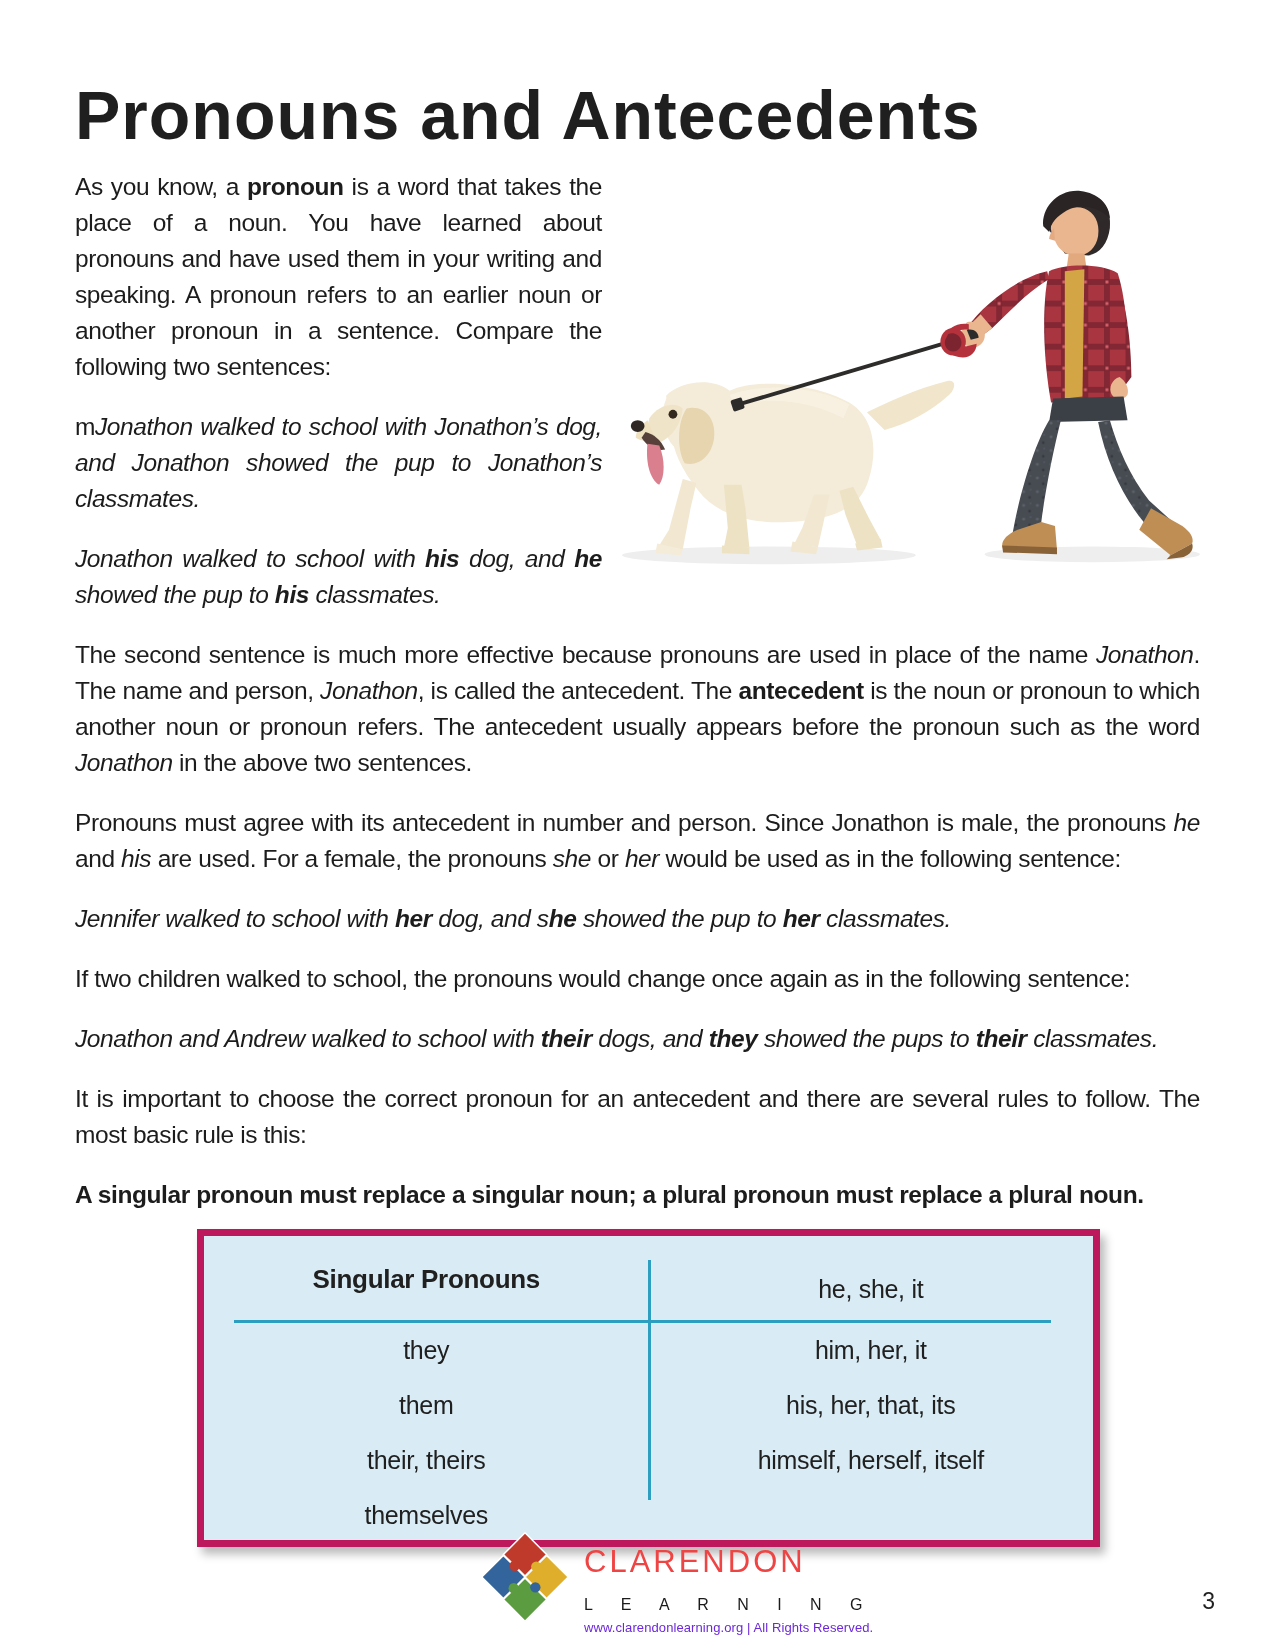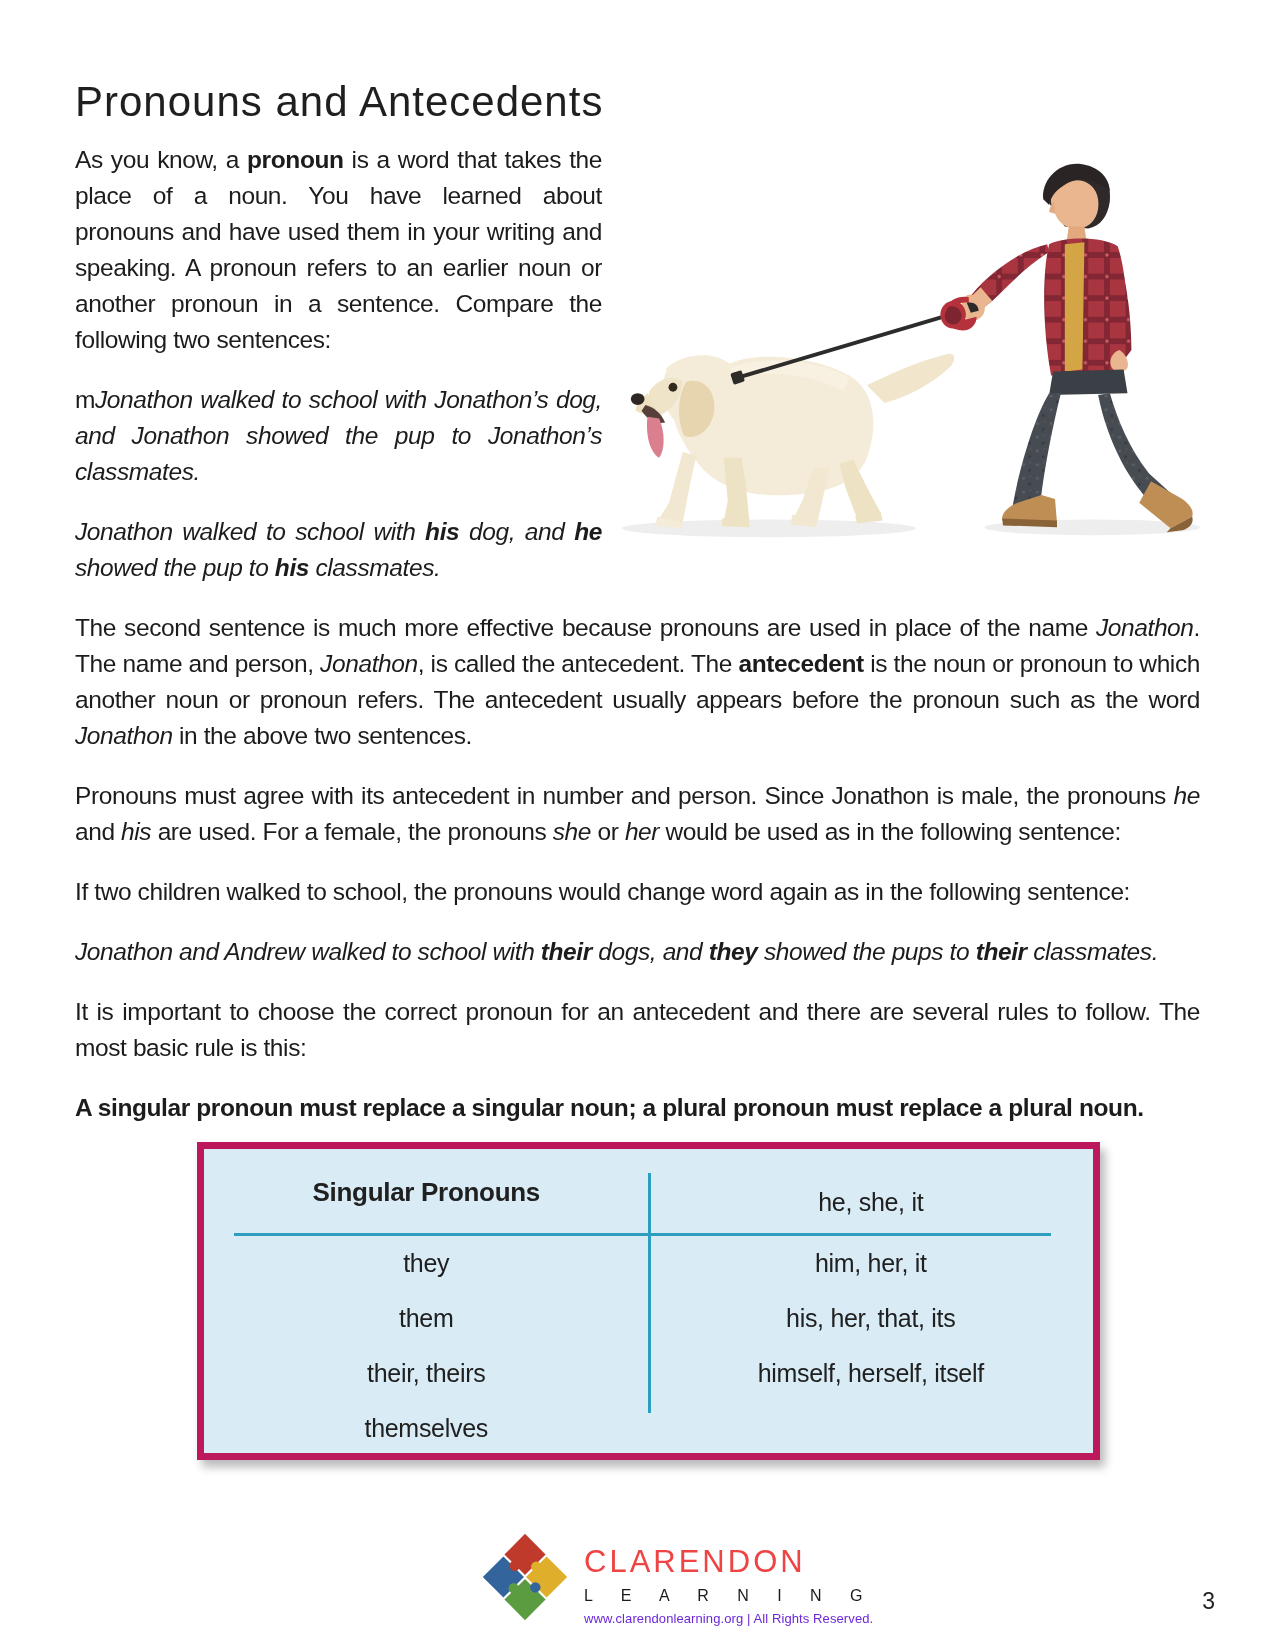--- a/index.html
+++ b/index.html
@@ -3,21 +3,21 @@
 <meta charset="utf-8">
 <style>
   html,body { margin:0; padding:0; background:#ffffff; }
   .page {
     position:relative; width:1275px; height:1650px; background:#ffffff;
     font-family:"Liberation Sans", sans-serif; color:#1c1c1c; overflow:hidden;
   }
   .content { padding:50px 75px 0 75px; }
 
   h1.title {
-    margin:30px 0 18px 0; font-size:42px; font-weight:400; letter-spacing:1px;
+    margin:30px 0 18px 0; font-size:68px; font-weight:700; letter-spacing:1px;
     color:#1f1f1f; line-height:1.05; font-family:"Liberation Sans", sans-serif;
   }
 
   .photo-float { float:right; margin:12px 0 4px 20px; }
 
   p.body-par {
     margin:0 0 24px 0; font-size:24.5px; line-height:36px; letter-spacing:-0.4px;
     text-align:justify;
   }
   p.rule-par { text-align:left; font-weight:bold; margin-bottom:16px; }
@@ -41,21 +41,21 @@
   }
   .ptable .grid { display:grid; grid-template-columns:1fr 1fr; padding-top:28px; }
   .ptable .cell { text-align:center; font-size:25px; letter-spacing:-0.3px; padding:11px 0 15px 0; color:#202020; }
   .ptable .cell.head { font-weight:bold; font-size:26px; padding:0 0 30px 0; }
 
   
   .logo-block { position:absolute; left:478px; top:1528px; display:flex; align-items:flex-start; }
   .logo-puzzle { width:94px; height:98px; }
   .logo-text { margin-left:12px; padding-top:18px; }
   .logo-name { font-size:31px; letter-spacing:3px; color:#ef4444; font-weight:400; line-height:1; }
-  .logo-sub  { font-size:16px; letter-spacing:12px; color:#1b1b1b; margin-top:11px; line-height:1; }
+  .logo-sub  { font-size:16px; letter-spacing:12px; color:#1b1b1b; margin-top:20px; line-height:1; }
   .logo-url  { font-size:13px; color:#6d28d9; margin-top:8px; letter-spacing:0.1px; line-height:1; }
   .page-number { position:absolute; right:60px; top:1588px; font-size:23px; color:#222; }
 </style>
 </head>
 <body>
 
 <div class="page">
   <div class="content">
 
     <h1 class="title">Pronouns and Antecedents</h1>
@@ -137,21 +137,22 @@
         <path d="M333,152 C338,150 344,152 346,158 C348,164 344,170 338,170 C332,170 328,164 330,158 Z" fill="#7c2430"></path>
         <path d="M352,148 C358,146 364,150 364,156 L356,158 Z" fill="#2b2b2b"></path>
       </g>
     </svg>
 
     <p class="body-par"><span>As you know, a </span><span class="seg-b">pronoun</span><span> is a word that takes the place of a noun.  You have learned about pronouns and have used them in your writing and speaking.  A pronoun refers to an earlier noun or another pronoun in a sentence.  Compare the following two sentences:</span></p>
     <p class="body-par"><span>m</span><span class="seg-i">Jonathon walked to school with Jonathon’s dog, and Jonathon showed the pup to Jonathon’s classmates.</span></p>
     <p class="body-par"><span class="seg-i">Jonathon walked to school with </span><span class="seg-bi">his</span><span class="seg-i"> dog, and </span><span class="seg-bi">he</span><span class="seg-i"> showed the pup to </span><span class="seg-bi">his</span><span class="seg-i"> classmates.</span></p>
     <p class="body-par"><span>The second sentence is much more effective because pronouns are used in place of the name </span><span class="seg-i">Jonathon</span><span>.  The name and person, </span><span class="seg-i">Jonathon</span><span>, is called the antecedent.  The </span><span class="seg-b">antecedent</span><span> is the noun or pronoun to which another noun or pronoun refers.  The antecedent usually appears before the pronoun such as the word </span><span class="seg-i">Jonathon</span><span> in the above two sentences.</span></p>
     <p class="body-par"><span>Pronouns must agree with its antecedent in number and person.  Since Jonathon is male, the pronouns </span><span class="seg-i">he</span><span> and </span><span class="seg-i">his</span><span> are used.  For a female, the pronouns </span><span class="seg-i">she</span><span> or </span><span class="seg-i">her</span><span> would be used as in the following sentence:</span></p>
-    <p class="body-par"><span>If two children walked to school, the pronouns would change word again as in the following sentence:</span></p>
+    <p class="body-par"><span class="seg-i">Jennifer walked to school with </span><span class="seg-bi">her</span><span class="seg-i"> dog, and s</span><span class="seg-bi">he</span><span class="seg-i"> showed the pup to </span><span class="seg-bi">her</span><span class="seg-i"> classmates.</span></p>
+    <p class="body-par"><span>If two children walked to school, the pronouns would change once again as in the following sentence:</span></p>
     <p class="body-par"><span class="seg-i">Jonathon and Andrew walked to school with </span><span class="seg-bi">their</span><span class="seg-i"> dogs, and </span><span class="seg-bi">they</span><span class="seg-i"> showed the pups to </span><span class="seg-bi">their</span><span class="seg-i"> classmates.</span></p>
     <p class="body-par"><span>It is important to choose the correct pronoun for an antecedent and there are several rules to follow.  The most basic rule is this:</span></p>
     <p class="body-par rule-par"><span class="seg-b">A singular pronoun must replace a singular noun; a plural pronoun must replace a plural noun.</span></p>
 
     <div class="ptable">
       <div class="divider"></div>
       <div class="head-underline"></div>
       <div class="grid">
         <div class="cell head">Singular Pronouns</div>
         <div class="cell">he, she, it</div>

